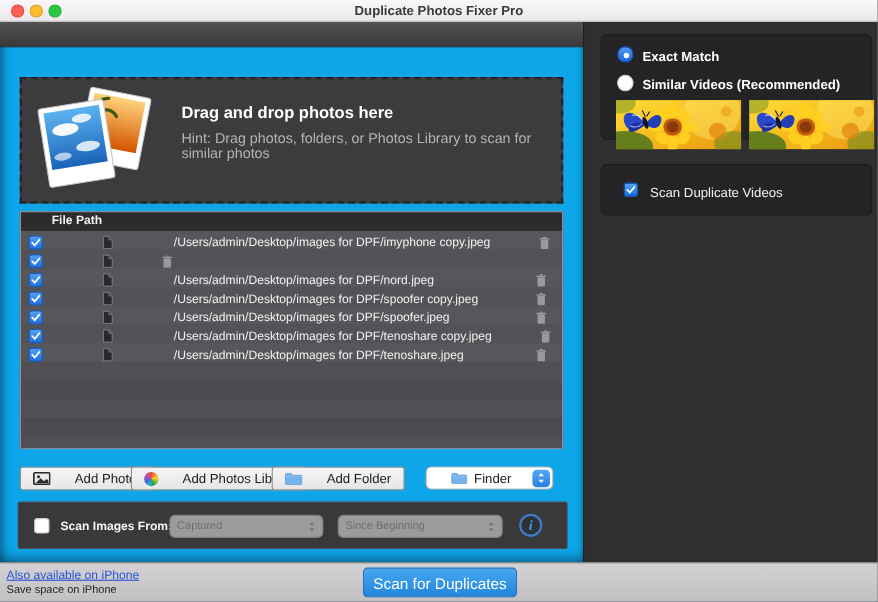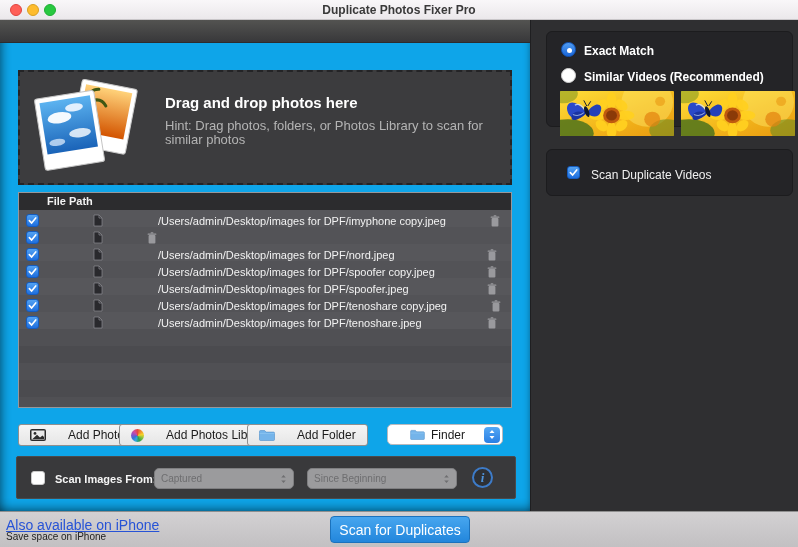--- a/index.html
+++ b/index.html
@@ -92,21 +92,21 @@
   .radio-label { position:absolute; left:37px; font-size:12px; font-weight:bold; color:#ffffff; }
   .rl1 { top:12px; } .rl2 { top:38px; }
   .match-img { position:absolute; top:59px; width:114px; height:45px; border-radius:1px; }
   .mi1 { left:13px; } .mi2 { left:134px; }
   .pb-cbx { position:absolute; left:20px; top:16px; }
   .pb-label { position:absolute; left:44px; top:18px; font-size:12px; color:#f0f0f0; }
 
   
   .footer { position:absolute; left:0; top:511px; width:798px; height:36px;
     background:linear-gradient(#d3d1d3,#c2c0c2); border-top:1px solid #8f8f8f; }
-  .iphone-link { position:absolute; left:6px; top:5px; font-size:14px; color:#2753d6;
+  .iphone-link { position:absolute; left:6px; top:5px; font-size:11px; color:#2753d6;
     text-decoration:underline; }
   .iphone-sub { position:absolute; left:6px; top:19px; font-size:10px; color:#222; }
   .scan-btn { position:absolute; left:330px; top:4px; width:140px; height:27px;
     background:linear-gradient(#47a6ef,#2286dc); border:1px solid #1b72bd; border-radius:4px;
     color:#ffffff; font-size:14px; font-family:inherit; }
 
   .svgdefs { position:absolute; width:0; height:0; overflow:hidden; }
 </style>
 </head>
 <body>

